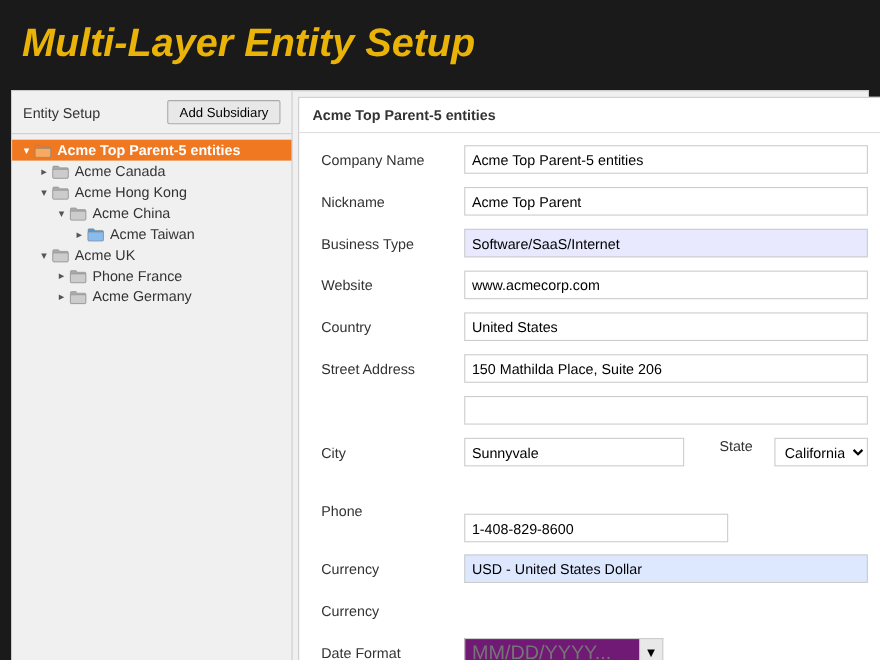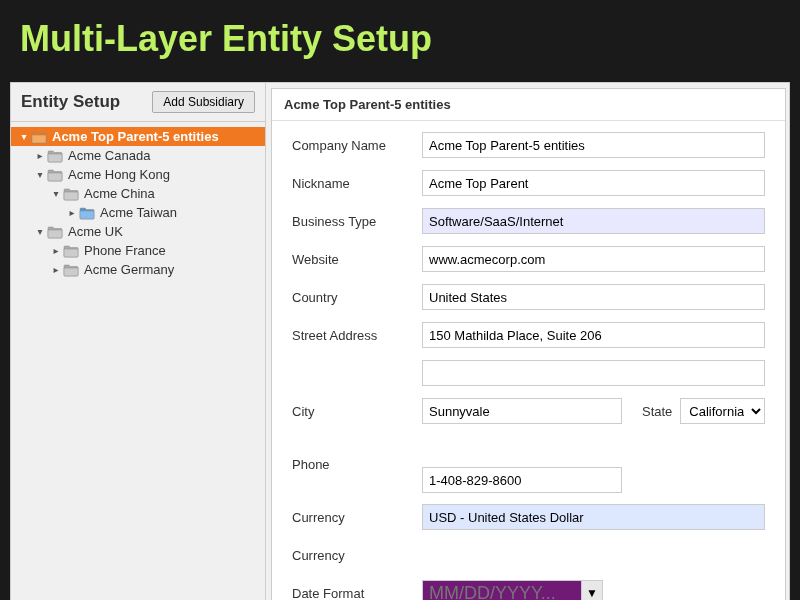--- a/index.html
+++ b/index.html
@@ -3,24 +3,25 @@
   <meta charset="utf-8">
   <style>
     * { box-sizing: border-box; margin: 0; padding: 0; }
     body { font-family: Arial, sans-serif; font-size: 13px; background: #1a1a1a; }
 
     .header {
       background: #1a1a1a;
       padding: 18px 20px 22px 20px;
     }
     .header h1 {
-      color: #bef264;
+      color: #eab308;
       font-size: 36px;
       font-weight: bold;
       letter-spacing: 0;
+      font-style: italic;
     }
 
     .main-container {
       display: flex;
       background: #f0f0f0;
       margin: 0 10px 10px 10px;
       border: 1px solid #ccc;
       min-height: 490px;
     }
 
@@ -34,22 +35,22 @@
     }
 
     .sidebar-header {
       display: flex;
       align-items: center;
       justify-content: space-between;
       padding: 8px 10px;
       border-bottom: 1px solid #ccc;
     }
     .sidebar-header-label {
-      font-weight: bold;
-      font-size: 17px;
+      font-weight: normal;
+      font-size: 13px;
       color: #333;
     }
     .add-subsidiary-btn {
       background: #e8e8e8;
       border: 1px solid #aaa;
       padding: 3px 10px;
       font-size: 12px;
       cursor: pointer;
       border-radius: 2px;
     }
@@ -141,23 +142,22 @@
     }
     .form-input.highlighted {
       background: #e8e8ff;
     }
     .form-input.currency-highlight {
       background: #dde8ff;
     }
 
     .city-state-row {
       display: flex;
-      align-items: center;
       flex: 1;
-      gap: 0;
+      gap: 12px;
     }
     .city-input {
       width: 200px;
       height: 26px;
       border: 1px solid #ccc;
       padding: 0 6px;
       font-size: 13px;
       background: #fff;
       outline: none;
     }
@@ -171,21 +171,21 @@
       flex: 1;
       height: 26px;
       border: 1px solid #ccc;
       padding: 0 4px;
       font-size: 13px;
       background: #fff;
       outline: none;
     }
 
     .phone-input {
-      width: 200px;
+      width: 240px;
       height: 26px;
       border: 1px solid #ccc;
       padding: 0 6px;
       font-size: 13px;
       background: #fff;
       outline: none;
       margin-top: 32px;
     }
 
     .date-format-row {

